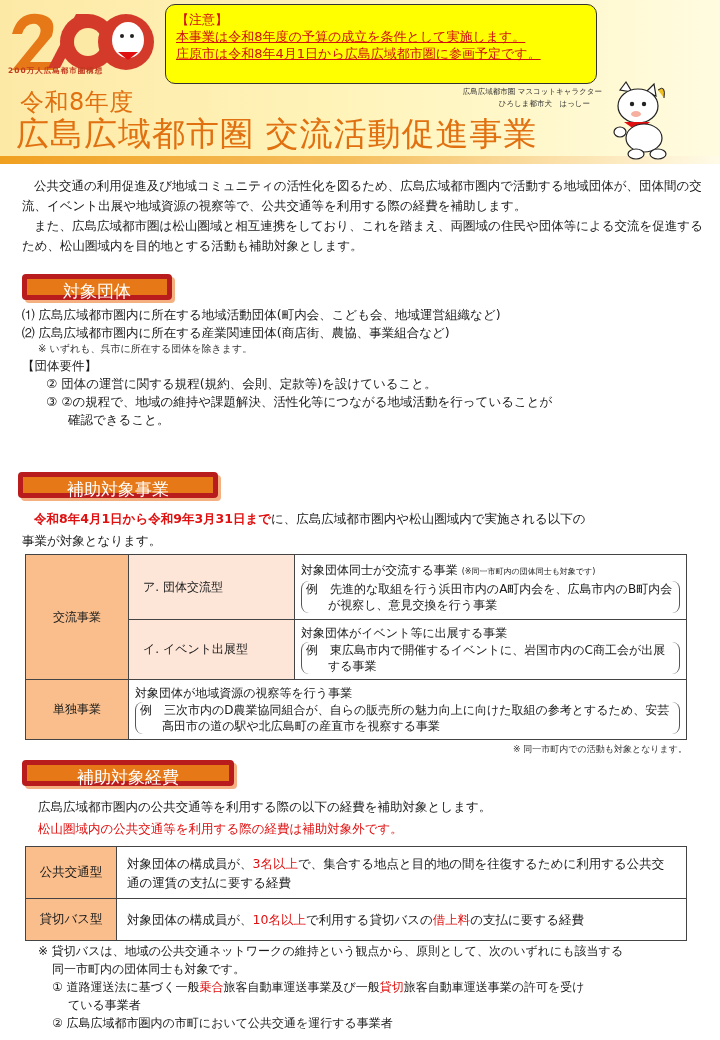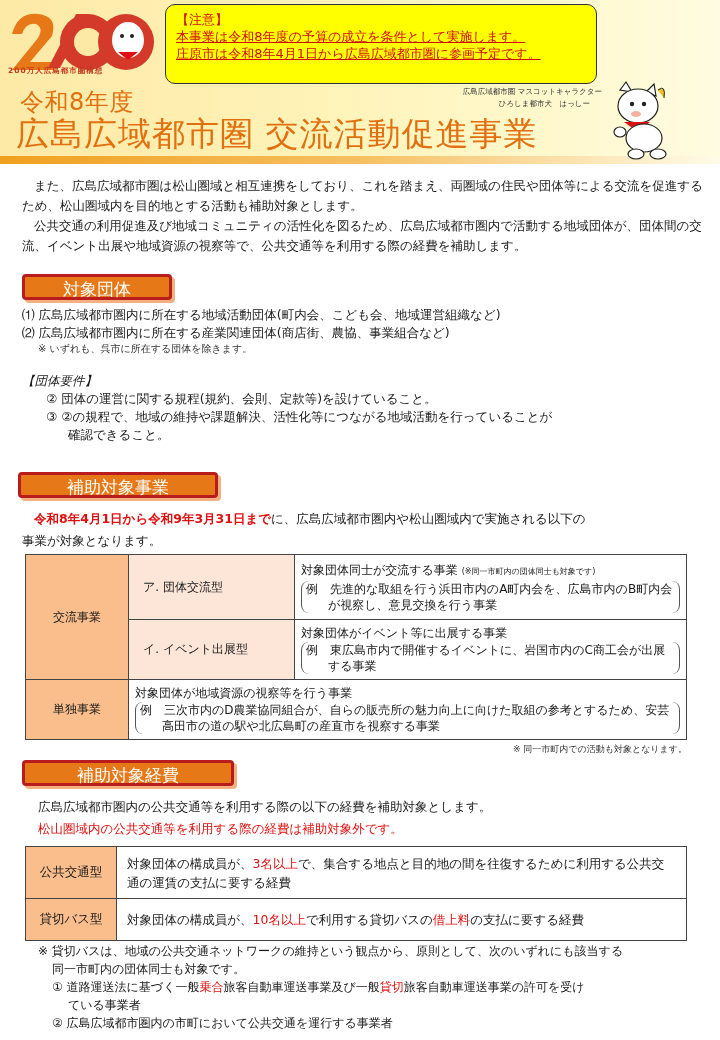--- a/index.html
+++ b/index.html
@@ -20,21 +20,21 @@
   .notice-line { color: #d01010; font-size: 13px; line-height: 17px; text-decoration: underline; white-space: nowrap; }
 
   .fiscal { position: absolute; left: 20px; top: 86px; font-size: 24px; color: #e07010; letter-spacing: 0.5px; }
   .title { position: absolute; left: 16px; top: 112px; font-size: 33px; color: #e07010; letter-spacing: 1px; white-space: nowrap; font-weight: normal; }
   .mascot-caption { position: absolute; left: 430px; top: 86px; font-size: 7.5px; color: #333; text-align: right; line-height: 12px; width: 172px; }
   .mascot { position: absolute; left: 606px; top: 80px; width: 70px; height: 82px; }
 
   .intro { position: absolute; left: 22px; top: 176px; width: 688px; font-size: 12.5px; line-height: 20px; }
   .intro p { text-indent: 12px; }
 
-  .sec-tab { position: absolute; height: 26px; background: #e67817; border: 3px solid #b91c1c; border-radius: 4px;
+  .sec-tab { position: absolute; height: 26px; background: #e67817; border: 5px solid #b91c1c; border-radius: 4px;
     color: #fff; font-size: 17px; text-align: center; line-height: 24px; box-shadow: 3px 3px 0 #f4b080; }
 
   .list { position: absolute; left: 22px; font-size: 12.5px; line-height: 18px; }
   .small-note { font-size: 10px; color: #333; }
 
   .red { color: #e01010; }
   .bold-red { color: #e01010; font-weight: bold; }
 
   table { border-collapse: collapse; }
   .tbl1 { position: absolute; left: 25px; top: 554px; width: 662px; font-size: 12px; }
@@ -96,30 +96,30 @@
   <ellipse cx="30" cy="34" rx="5" ry="3" fill="#f5b0a0"></ellipse>
   <path d="M18 42 L44 42 L32 52 Z" fill="#e01010"></path>
   <ellipse cx="38" cy="58" rx="18" ry="14" fill="#fff" stroke="#222" stroke-width="1.2"></ellipse>
   <ellipse cx="14" cy="52" rx="6" ry="5" fill="#fff" stroke="#222" stroke-width="1.2"></ellipse>
   <ellipse cx="30" cy="74" rx="8" ry="5" fill="#fff" stroke="#222" stroke-width="1.2"></ellipse>
   <ellipse cx="52" cy="74" rx="8" ry="5" fill="#fff" stroke="#222" stroke-width="1.2"></ellipse>
   <path d="M52 10 Q60 4 58 18" fill="#f0c020" stroke="#222" stroke-width="1"></path>
 </svg>
 
 <div class="intro">
+  <p>公共交通の利用促進及び地域コミュニティの活性化を図るため、広島広域都市圏内で活動する地域団体が、団体間の交流、イベント出展や地域資源の視察等で、公共交通等を利用する際の経費を補助します。</p>
   <p>また、広島広域都市圏は松山圏域と相互連携をしており、これを踏まえ、両圏域の住民や団体等による交流を促進するため、松山圏域内を目的地とする活動も補助対象とします。</p>
-  <p>公共交通の利用促進及び地域コミュニティの活性化を図るため、広島広域都市圏内で活動する地域団体が、団体間の交流、イベント出展や地域資源の視察等で、公共交通等を利用する際の経費を補助します。</p>
 </div>
 
 <div class="sec-tab" style="left:22px; top:274px; width:150px;">対象団体</div>
 <div class="list" style="top:306px;">
   <div>⑴ 広島広域都市圏内に所在する地域活動団体(町内会、こども会、地域運営組織など)</div>
   <div>⑵ 広島広域都市圏内に所在する産業関連団体(商店街、農協、事業組合など)</div>
   <div class="small-note" style="padding-left:16px; line-height:14px;">※ いずれも、呉市に所在する団体を除きます。</div>
-  <div style="margin-top:16px;font-style:italic;">【団体要件】</div>
+  <div style="margin-top:1px;">【団体要件】</div>
   <div style="padding-left:24px;">② 団体の運営に関する規程(規約、会則、定款等)を設けていること。</div>
   <div style="padding-left:24px;">③ ②の規程で、地域の維持や課題解決、活性化等につながる地域活動を行っていることが</div>
   <div style="padding-left:46px;">確認できること。</div>
 </div>
 
 <div class="sec-tab" style="left:18px; top:472px; width:200px;">補助対象事業</div>
 <div class="list" style="top:508px; width:680px; line-height:22px;">
   <div style="padding-left:12px;">
     <span class="bold-red">令和8年4月1日から令和9年3月31日まで</span><span>に、広島広域都市圏内や松山圏域内で実施される以下の</span>
   </div>

